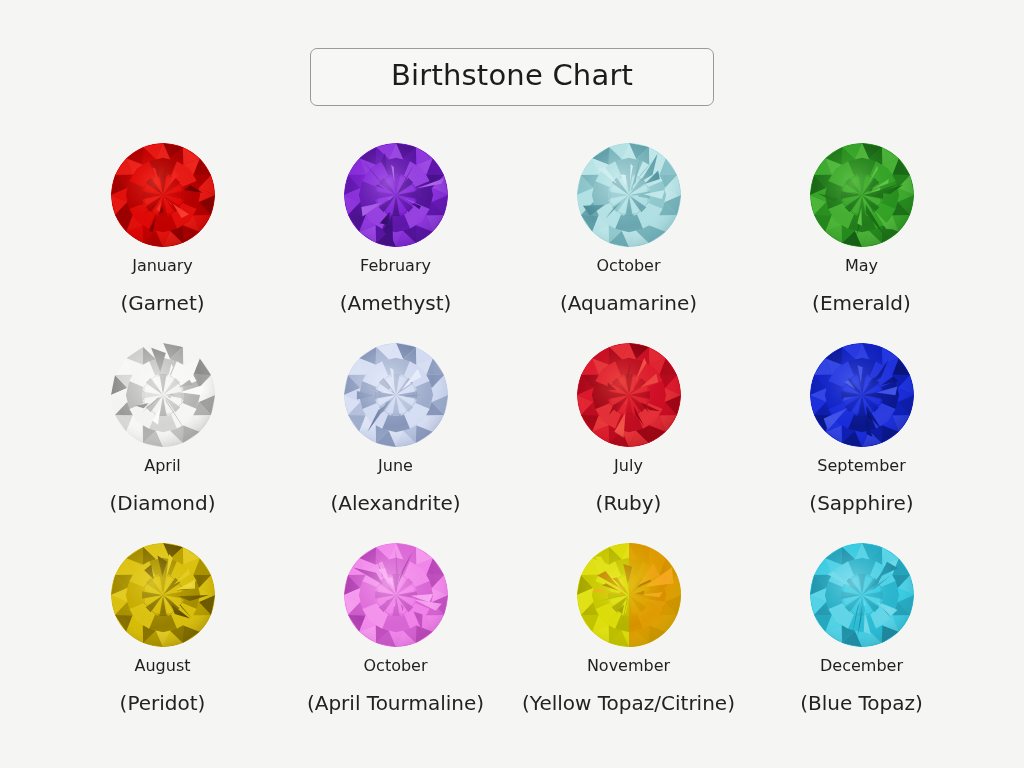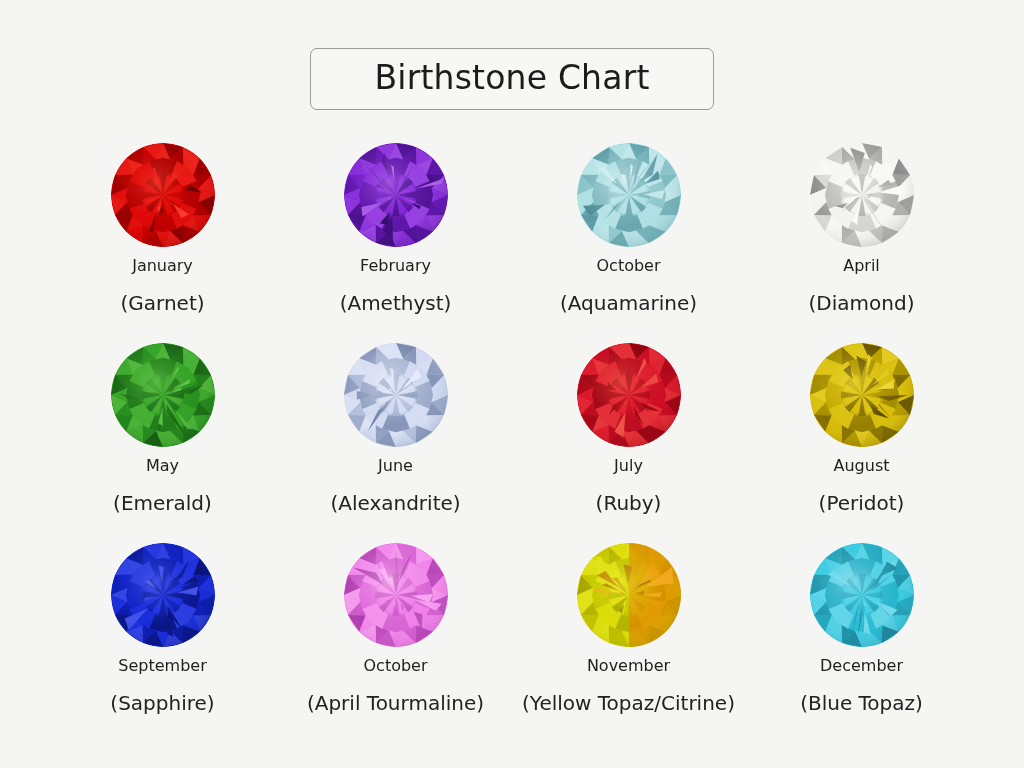--- a/index.html
+++ b/index.html
@@ -34,21 +34,21 @@
   .title-box {
     border: 1px solid #9a9a9a;
     border-radius: 7px;
     padding: 12px 44px 15px 44px;
     background: #f7f7f6;
     min-width: 404px;
     text-align: center;
   }
   .title-text {
     font-family: "DejaVu Sans", sans-serif;
-    font-size: 33px;
+    font-size: 29px;
     font-weight: 400;
     color: #1c1c1c;
     letter-spacing: 0.2px;
     line-height: 1;
     white-space: nowrap;
   }
 
   
   .grid {
     position: absolute;
@@ -378,20 +378,111 @@
             </g>
           </svg>
         </div>
         <div class="month-label">October</div>
         <div class="stone-label">(Aquamarine)</div>
       </div>
       <div class="cell">
         <div class="gem-holder">
           <svg viewBox="0 0 106 106" xmlns="http://www.w3.org/2000/svg">
             <defs>
+              <clipPath id="clip-gem-emerald">
+                <circle cx="53" cy="53" r="52"></circle>
+              </clipPath>
+              <radialGradient id="rg-gem-emerald" cx="42%" cy="38%" r="72%">
+                <stop offset="0%" stop-color="#79d45c" stop-opacity="0.55"></stop>
+                <stop offset="60%" stop-color="#2e9e22" stop-opacity="0"></stop>
+                <stop offset="100%" stop-color="#0f4a10" stop-opacity="0.45"></stop>
+              </radialGradient>
+            </defs>
+            <g clip-path="url(#clip-gem-emerald)">
+              <circle cx="53" cy="53" r="52" fill="#2e9e22"></circle>
+              <polygon points="53.00,1.00 72.90,4.96 60.10,17.30" fill="#186215"></polygon>
+              <polygon points="72.90,4.96 89.77,16.23 73.22,22.73" fill="#4ab238"></polygon>
+              <polygon points="89.77,16.23 101.04,33.10 83.27,32.78" fill="#196616"></polygon>
+              <polygon points="101.04,33.10 105.00,53.00 88.70,45.90" fill="#53b83e"></polygon>
+              <polygon points="105.00,53.00 101.04,72.90 88.70,60.10" fill="#26891e"></polygon>
+              <polygon points="101.04,72.90 89.77,89.77 83.27,73.22" fill="#38a52a"></polygon>
+              <polygon points="89.77,89.77 72.90,101.04 73.22,83.27" fill="#1c6f18"></polygon>
+              <polygon points="72.90,101.04 53.00,105.00 60.10,88.70" fill="#4fb63b"></polygon>
+              <polygon points="53.00,105.00 33.10,101.04 45.90,88.70" fill="#155913"></polygon>
+              <polygon points="33.10,101.04 16.23,89.77 32.78,83.27" fill="#45ae34"></polygon>
+              <polygon points="16.23,89.77 4.96,72.90 22.73,73.22" fill="#25851d"></polygon>
+              <polygon points="4.96,72.90 1.00,53.00 17.30,60.10" fill="#4eb53b"></polygon>
+              <polygon points="1.00,53.00 4.96,33.10 17.30,45.90" fill="#196416"></polygon>
+              <polygon points="4.96,33.10 16.23,16.23 22.73,32.78" fill="#3eaa2f"></polygon>
+              <polygon points="16.23,16.23 33.10,4.96 32.78,22.73" fill="#1f7519"></polygon>
+              <polygon points="33.10,4.96 53.00,1.00 45.90,17.30" fill="#36a428"></polygon>
+              <polygon points="45.90,17.30 60.10,17.30 53.00,1.00" fill="#4fb63b"></polygon>
+              <polygon points="60.10,17.30 73.22,22.73 72.90,4.96" fill="#1b6b17"></polygon>
+              <polygon points="73.22,22.73 83.27,32.78 89.77,16.23" fill="#48b136"></polygon>
+              <polygon points="83.27,32.78 88.70,45.90 101.04,33.10" fill="#23801c"></polygon>
+              <polygon points="88.70,45.90 88.70,60.10 105.00,53.00" fill="#3faa2f"></polygon>
+              <polygon points="88.70,60.10 83.27,73.22 101.04,72.90" fill="#1c6c17"></polygon>
+              <polygon points="83.27,73.22 73.22,83.27 89.77,89.77" fill="#53b93f"></polygon>
+              <polygon points="73.22,83.27 60.10,88.70 72.90,101.04" fill="#25861d"></polygon>
+              <polygon points="60.10,88.70 45.90,88.70 53.00,105.00" fill="#4db43a"></polygon>
+              <polygon points="45.90,88.70 32.78,83.27 33.10,101.04" fill="#26891d"></polygon>
+              <polygon points="32.78,83.27 22.73,73.22 16.23,89.77" fill="#4db43a"></polygon>
+              <polygon points="22.73,73.22 17.30,60.10 4.96,72.90" fill="#298f1f"></polygon>
+              <polygon points="17.30,60.10 17.30,45.90 1.00,53.00" fill="#38a529"></polygon>
+              <polygon points="17.30,45.90 22.73,32.78 4.96,33.10" fill="#1d7018"></polygon>
+              <polygon points="22.73,32.78 32.78,22.73 16.23,16.23" fill="#54b940"></polygon>
+              <polygon points="32.78,22.73 45.90,17.30 33.10,4.96" fill="#278a1e"></polygon>
+              <polygon points="45.04,33.78 60.96,33.78 66.93,19.37 53.00,15.87 39.07,19.37" fill="#217b1a"></polygon>
+              <polygon points="60.96,33.78 72.22,45.04 86.63,39.07 79.25,26.75 66.93,19.37" fill="#34a227"></polygon>
+              <polygon points="72.22,45.04 72.22,60.96 86.63,66.93 90.13,53.00 86.63,39.07" fill="#29901f"></polygon>
+              <polygon points="72.22,60.96 60.96,72.22 66.93,86.63 79.25,79.25 86.63,66.93" fill="#33a226"></polygon>
+              <polygon points="60.96,72.22 45.04,72.22 39.07,86.63 53.00,90.13 66.93,86.63" fill="#217b1a"></polygon>
+              <polygon points="45.04,72.22 33.78,60.96 19.37,66.93 26.75,79.25 39.07,86.63" fill="#46af34"></polygon>
+              <polygon points="33.78,60.96 33.78,45.04 19.37,39.07 15.87,53.00 19.37,66.93" fill="#1e7219"></polygon>
+              <polygon points="33.78,45.04 45.04,33.78 39.07,19.37 26.75,26.75 19.37,39.07" fill="#3ea92e"></polygon>
+              <polygon points="53.00,53.00 49.52,32.07 56.48,32.07" fill="#25851d"></polygon>
+              <polygon points="53.00,53.00 57.79,32.33 64.23,35.00" fill="#36a428"></polygon>
+              <polygon points="53.00,53.00 65.34,35.74 70.26,40.66" fill="#196516"></polygon>
+              <polygon points="53.00,53.00 71.00,41.77 73.67,48.21" fill="#3aa62b"></polygon>
+              <polygon points="53.00,53.00 73.93,49.52 73.93,56.48" fill="#175f14"></polygon>
+              <polygon points="53.00,53.00 73.67,57.79 71.00,64.23" fill="#43ad32"></polygon>
+              <polygon points="53.00,53.00 70.26,65.34 65.34,70.26" fill="#1c6e18"></polygon>
+              <polygon points="53.00,53.00 64.23,71.00 57.79,73.67" fill="#47b035"></polygon>
+              <polygon points="53.00,53.00 56.48,73.93 49.52,73.93" fill="#21791a"></polygon>
+              <polygon points="53.00,53.00 48.21,73.67 41.77,71.00" fill="#40ab30"></polygon>
+              <polygon points="53.00,53.00 40.66,70.26 35.74,65.34" fill="#196416"></polygon>
+              <polygon points="53.00,53.00 35.00,64.23 32.33,57.79" fill="#35a327"></polygon>
+              <polygon points="53.00,53.00 32.07,56.48 32.07,49.52" fill="#165e14"></polygon>
+              <polygon points="53.00,53.00 32.33,48.21 35.00,41.77" fill="#3ba72c"></polygon>
+              <polygon points="53.00,53.00 35.74,40.66 40.66,35.74" fill="#24821c"></polygon>
+              <polygon points="53.00,53.00 41.77,35.00 48.21,32.33" fill="#33a126"></polygon>
+              <polygon points="60.88,33.98 72.02,45.12 72.02,60.88 60.88,72.02 45.12,72.02 33.98,60.88 33.98,45.12 45.12,33.98" fill="none" stroke="#20781a" stroke-width="0.8" opacity="0.75"></polygon>
+              <polygon points="52.45,76.76 46.11,98.23 51.13,78.09" fill="#145813"></polygon>
+              <polygon points="26.25,60.34 9.08,51.42 29.08,56.53" fill="#1a6816"></polygon>
+              <polygon points="94.29,42.77 81.13,52.03 68.29,50.54" fill="#1a6816"></polygon>
+              <polygon points="91.01,41.51 65.90,52.96 59.98,51.75" fill="#1a6816"></polygon>
+              <polygon points="63.81,45.01 62.89,48.76 58.06,49.94" fill="#165c14"></polygon>
+              <polygon points="39.47,50.12 48.12,51.03 50.22,52.20" fill="#155b14"></polygon>
+              <polygon points="77.81,96.81 56.76,70.53 56.78,62.11" fill="#1b6a17"></polygon>
+              <polygon points="68.22,23.66 68.89,27.07 59.34,41.40" fill="#6ccb52"></polygon>
+              <polygon points="71.36,45.82 70.53,48.34 60.44,50.38" fill="#6cca52"></polygon>
+              <polygon points="52.86,84.07 48.28,81.19 52.34,65.41" fill="#5ec147"></polygon>
+              <polygon points="79.76,36.99 79.18,41.26 63.92,46.98" fill="#69c950"></polygon>
+              <polygon points="82.84,87.16 77.18,87.01 64.52,67.02" fill="#54ba40"></polygon>
+              <circle cx="53" cy="53" r="52" fill="url(#rg-gem-emerald)"></circle>
+            </g>
+          </svg>
+        </div>
+        <div class="month-label">May</div>
+        <div class="stone-label">(Emerald)</div>
+      </div>
+      <div class="cell">
+        <div class="gem-holder">
+          <svg viewBox="0 0 106 106" xmlns="http://www.w3.org/2000/svg">
+            <defs>
               <clipPath id="clip-gem-diamond">
                 <circle cx="53" cy="53" r="52"></circle>
               </clipPath>
               <radialGradient id="rg-gem-diamond" cx="42%" cy="38%" r="72%">
                 <stop offset="0%" stop-color="#ffffff" stop-opacity="0.55"></stop>
                 <stop offset="60%" stop-color="#f2f2f0" stop-opacity="0"></stop>
                 <stop offset="100%" stop-color="#6e6e6e" stop-opacity="0.45"></stop>
               </radialGradient>
             </defs>
             <g clip-path="url(#clip-gem-diamond)">
@@ -464,111 +555,20 @@
               <polygon points="48.10,82.73 42.25,78.55 50.21,64.72" fill="#fcfcfc"></polygon>
               <polygon points="100.86,43.90 97.82,52.97 72.32,50.44" fill="#f9f9f8"></polygon>
               <polygon points="94.23,42.73 92.09,53.13 69.75,50.13" fill="#fbfbfa"></polygon>
               <polygon points="35.57,46.48 37.51,45.71 46.10,50.22" fill="#f9f9f8"></polygon>
               <circle cx="53" cy="53" r="52" fill="url(#rg-gem-diamond)"></circle>
             </g>
           </svg>
         </div>
         <div class="month-label">April</div>
         <div class="stone-label">(Diamond)</div>
-      </div>
-      <div class="cell">
-        <div class="gem-holder">
-          <svg viewBox="0 0 106 106" xmlns="http://www.w3.org/2000/svg">
-            <defs>
-              <clipPath id="clip-gem-emerald">
-                <circle cx="53" cy="53" r="52"></circle>
-              </clipPath>
-              <radialGradient id="rg-gem-emerald" cx="42%" cy="38%" r="72%">
-                <stop offset="0%" stop-color="#79d45c" stop-opacity="0.55"></stop>
-                <stop offset="60%" stop-color="#2e9e22" stop-opacity="0"></stop>
-                <stop offset="100%" stop-color="#0f4a10" stop-opacity="0.45"></stop>
-              </radialGradient>
-            </defs>
-            <g clip-path="url(#clip-gem-emerald)">
-              <circle cx="53" cy="53" r="52" fill="#2e9e22"></circle>
-              <polygon points="53.00,1.00 72.90,4.96 60.10,17.30" fill="#186215"></polygon>
-              <polygon points="72.90,4.96 89.77,16.23 73.22,22.73" fill="#4ab238"></polygon>
-              <polygon points="89.77,16.23 101.04,33.10 83.27,32.78" fill="#196616"></polygon>
-              <polygon points="101.04,33.10 105.00,53.00 88.70,45.90" fill="#53b83e"></polygon>
-              <polygon points="105.00,53.00 101.04,72.90 88.70,60.10" fill="#26891e"></polygon>
-              <polygon points="101.04,72.90 89.77,89.77 83.27,73.22" fill="#38a52a"></polygon>
-              <polygon points="89.77,89.77 72.90,101.04 73.22,83.27" fill="#1c6f18"></polygon>
-              <polygon points="72.90,101.04 53.00,105.00 60.10,88.70" fill="#4fb63b"></polygon>
-              <polygon points="53.00,105.00 33.10,101.04 45.90,88.70" fill="#155913"></polygon>
-              <polygon points="33.10,101.04 16.23,89.77 32.78,83.27" fill="#45ae34"></polygon>
-              <polygon points="16.23,89.77 4.96,72.90 22.73,73.22" fill="#25851d"></polygon>
-              <polygon points="4.96,72.90 1.00,53.00 17.30,60.10" fill="#4eb53b"></polygon>
-              <polygon points="1.00,53.00 4.96,33.10 17.30,45.90" fill="#196416"></polygon>
-              <polygon points="4.96,33.10 16.23,16.23 22.73,32.78" fill="#3eaa2f"></polygon>
-              <polygon points="16.23,16.23 33.10,4.96 32.78,22.73" fill="#1f7519"></polygon>
-              <polygon points="33.10,4.96 53.00,1.00 45.90,17.30" fill="#36a428"></polygon>
-              <polygon points="45.90,17.30 60.10,17.30 53.00,1.00" fill="#4fb63b"></polygon>
-              <polygon points="60.10,17.30 73.22,22.73 72.90,4.96" fill="#1b6b17"></polygon>
-              <polygon points="73.22,22.73 83.27,32.78 89.77,16.23" fill="#48b136"></polygon>
-              <polygon points="83.27,32.78 88.70,45.90 101.04,33.10" fill="#23801c"></polygon>
-              <polygon points="88.70,45.90 88.70,60.10 105.00,53.00" fill="#3faa2f"></polygon>
-              <polygon points="88.70,60.10 83.27,73.22 101.04,72.90" fill="#1c6c17"></polygon>
-              <polygon points="83.27,73.22 73.22,83.27 89.77,89.77" fill="#53b93f"></polygon>
-              <polygon points="73.22,83.27 60.10,88.70 72.90,101.04" fill="#25861d"></polygon>
-              <polygon points="60.10,88.70 45.90,88.70 53.00,105.00" fill="#4db43a"></polygon>
-              <polygon points="45.90,88.70 32.78,83.27 33.10,101.04" fill="#26891d"></polygon>
-              <polygon points="32.78,83.27 22.73,73.22 16.23,89.77" fill="#4db43a"></polygon>
-              <polygon points="22.73,73.22 17.30,60.10 4.96,72.90" fill="#298f1f"></polygon>
-              <polygon points="17.30,60.10 17.30,45.90 1.00,53.00" fill="#38a529"></polygon>
-              <polygon points="17.30,45.90 22.73,32.78 4.96,33.10" fill="#1d7018"></polygon>
-              <polygon points="22.73,32.78 32.78,22.73 16.23,16.23" fill="#54b940"></polygon>
-              <polygon points="32.78,22.73 45.90,17.30 33.10,4.96" fill="#278a1e"></polygon>
-              <polygon points="45.04,33.78 60.96,33.78 66.93,19.37 53.00,15.87 39.07,19.37" fill="#217b1a"></polygon>
-              <polygon points="60.96,33.78 72.22,45.04 86.63,39.07 79.25,26.75 66.93,19.37" fill="#34a227"></polygon>
-              <polygon points="72.22,45.04 72.22,60.96 86.63,66.93 90.13,53.00 86.63,39.07" fill="#29901f"></polygon>
-              <polygon points="72.22,60.96 60.96,72.22 66.93,86.63 79.25,79.25 86.63,66.93" fill="#33a226"></polygon>
-              <polygon points="60.96,72.22 45.04,72.22 39.07,86.63 53.00,90.13 66.93,86.63" fill="#217b1a"></polygon>
-              <polygon points="45.04,72.22 33.78,60.96 19.37,66.93 26.75,79.25 39.07,86.63" fill="#46af34"></polygon>
-              <polygon points="33.78,60.96 33.78,45.04 19.37,39.07 15.87,53.00 19.37,66.93" fill="#1e7219"></polygon>
-              <polygon points="33.78,45.04 45.04,33.78 39.07,19.37 26.75,26.75 19.37,39.07" fill="#3ea92e"></polygon>
-              <polygon points="53.00,53.00 49.52,32.07 56.48,32.07" fill="#25851d"></polygon>
-              <polygon points="53.00,53.00 57.79,32.33 64.23,35.00" fill="#36a428"></polygon>
-              <polygon points="53.00,53.00 65.34,35.74 70.26,40.66" fill="#196516"></polygon>
-              <polygon points="53.00,53.00 71.00,41.77 73.67,48.21" fill="#3aa62b"></polygon>
-              <polygon points="53.00,53.00 73.93,49.52 73.93,56.48" fill="#175f14"></polygon>
-              <polygon points="53.00,53.00 73.67,57.79 71.00,64.23" fill="#43ad32"></polygon>
-              <polygon points="53.00,53.00 70.26,65.34 65.34,70.26" fill="#1c6e18"></polygon>
-              <polygon points="53.00,53.00 64.23,71.00 57.79,73.67" fill="#47b035"></polygon>
-              <polygon points="53.00,53.00 56.48,73.93 49.52,73.93" fill="#21791a"></polygon>
-              <polygon points="53.00,53.00 48.21,73.67 41.77,71.00" fill="#40ab30"></polygon>
-              <polygon points="53.00,53.00 40.66,70.26 35.74,65.34" fill="#196416"></polygon>
-              <polygon points="53.00,53.00 35.00,64.23 32.33,57.79" fill="#35a327"></polygon>
-              <polygon points="53.00,53.00 32.07,56.48 32.07,49.52" fill="#165e14"></polygon>
-              <polygon points="53.00,53.00 32.33,48.21 35.00,41.77" fill="#3ba72c"></polygon>
-              <polygon points="53.00,53.00 35.74,40.66 40.66,35.74" fill="#24821c"></polygon>
-              <polygon points="53.00,53.00 41.77,35.00 48.21,32.33" fill="#33a126"></polygon>
-              <polygon points="60.88,33.98 72.02,45.12 72.02,60.88 60.88,72.02 45.12,72.02 33.98,60.88 33.98,45.12 45.12,33.98" fill="none" stroke="#20781a" stroke-width="0.8" opacity="0.75"></polygon>
-              <polygon points="52.45,76.76 46.11,98.23 51.13,78.09" fill="#145813"></polygon>
-              <polygon points="26.25,60.34 9.08,51.42 29.08,56.53" fill="#1a6816"></polygon>
-              <polygon points="94.29,42.77 81.13,52.03 68.29,50.54" fill="#1a6816"></polygon>
-              <polygon points="91.01,41.51 65.90,52.96 59.98,51.75" fill="#1a6816"></polygon>
-              <polygon points="63.81,45.01 62.89,48.76 58.06,49.94" fill="#165c14"></polygon>
-              <polygon points="39.47,50.12 48.12,51.03 50.22,52.20" fill="#155b14"></polygon>
-              <polygon points="77.81,96.81 56.76,70.53 56.78,62.11" fill="#1b6a17"></polygon>
-              <polygon points="68.22,23.66 68.89,27.07 59.34,41.40" fill="#6ccb52"></polygon>
-              <polygon points="71.36,45.82 70.53,48.34 60.44,50.38" fill="#6cca52"></polygon>
-              <polygon points="52.86,84.07 48.28,81.19 52.34,65.41" fill="#5ec147"></polygon>
-              <polygon points="79.76,36.99 79.18,41.26 63.92,46.98" fill="#69c950"></polygon>
-              <polygon points="82.84,87.16 77.18,87.01 64.52,67.02" fill="#54ba40"></polygon>
-              <circle cx="53" cy="53" r="52" fill="url(#rg-gem-emerald)"></circle>
-            </g>
-          </svg>
-        </div>
-        <div class="month-label">May</div>
-        <div class="stone-label">(Emerald)</div>
       </div>
       <div class="cell">
         <div class="gem-holder">
           <svg viewBox="0 0 106 106" xmlns="http://www.w3.org/2000/svg">
             <defs>
               <clipPath id="clip-gem-alexandrite">
                 <circle cx="53" cy="53" r="52"></circle>
               </clipPath>
               <radialGradient id="rg-gem-alexandrite" cx="42%" cy="38%" r="72%">
                 <stop offset="0%" stop-color="#f2f5fd" stop-opacity="0.55"></stop>
@@ -742,20 +742,111 @@
             </g>
           </svg>
         </div>
         <div class="month-label">July</div>
         <div class="stone-label">(Ruby)</div>
       </div>
       <div class="cell">
         <div class="gem-holder">
           <svg viewBox="0 0 106 106" xmlns="http://www.w3.org/2000/svg">
             <defs>
+              <clipPath id="clip-gem-sapphire">
+                <circle cx="53" cy="53" r="52"></circle>
+              </clipPath>
+              <radialGradient id="rg-gem-sapphire" cx="42%" cy="38%" r="72%">
+                <stop offset="0%" stop-color="#5a6bf0" stop-opacity="0.55"></stop>
+                <stop offset="60%" stop-color="#1326d8" stop-opacity="0"></stop>
+                <stop offset="100%" stop-color="#050f5c" stop-opacity="0.45"></stop>
+              </radialGradient>
+            </defs>
+            <g clip-path="url(#clip-gem-sapphire)">
+              <circle cx="53" cy="53" r="52" fill="#1326d8"></circle>
+              <polygon points="53.00,1.00 72.90,4.96 60.10,17.30" fill="#1021bb"></polygon>
+              <polygon points="72.90,4.96 89.77,16.23 73.22,22.73" fill="#2538de"></polygon>
+              <polygon points="89.77,16.23 101.04,33.10 83.27,32.78" fill="#081475"></polygon>
+              <polygon points="101.04,33.10 105.00,53.00 88.70,45.90" fill="#2134dd"></polygon>
+              <polygon points="105.00,53.00 101.04,72.90 88.70,60.10" fill="#0e1da8"></polygon>
+              <polygon points="101.04,72.90 89.77,89.77 83.27,73.22" fill="#3144e2"></polygon>
+              <polygon points="89.77,89.77 72.90,101.04 73.22,83.27" fill="#091682"></polygon>
+              <polygon points="72.90,101.04 53.00,105.00 60.10,88.70" fill="#3446e3"></polygon>
+              <polygon points="53.00,105.00 33.10,101.04 45.90,88.70" fill="#091684"></polygon>
+              <polygon points="33.10,101.04 16.23,89.77 32.78,83.27" fill="#3648e4"></polygon>
+              <polygon points="16.23,89.77 4.96,72.90 22.73,73.22" fill="#091681"></polygon>
+              <polygon points="4.96,72.90 1.00,53.00 17.30,60.10" fill="#1d30db"></polygon>
+              <polygon points="1.00,53.00 4.96,33.10 17.30,45.90" fill="#0f20b6"></polygon>
+              <polygon points="4.96,33.10 16.23,16.23 22.73,32.78" fill="#3446e3"></polygon>
+              <polygon points="16.23,16.23 33.10,4.96 32.78,22.73" fill="#0b1993"></polygon>
+              <polygon points="33.10,4.96 53.00,1.00 45.90,17.30" fill="#2739df"></polygon>
+              <polygon points="45.90,17.30 60.10,17.30 53.00,1.00" fill="#3042e2"></polygon>
+              <polygon points="60.10,17.30 73.22,22.73 72.90,4.96" fill="#1020ba"></polygon>
+              <polygon points="73.22,22.73 83.27,32.78 89.77,16.23" fill="#2032dc"></polygon>
+              <polygon points="83.27,32.78 88.70,45.90 101.04,33.10" fill="#0e1eae"></polygon>
+              <polygon points="88.70,45.90 88.70,60.10 105.00,53.00" fill="#1a2dda"></polygon>
+              <polygon points="88.70,60.10 83.27,73.22 101.04,72.90" fill="#0f20b6"></polygon>
+              <polygon points="83.27,73.22 73.22,83.27 89.77,89.77" fill="#1f32dc"></polygon>
+              <polygon points="73.22,83.27 60.10,88.70 72.90,101.04" fill="#0d1ca0"></polygon>
+              <polygon points="60.10,88.70 45.90,88.70 53.00,105.00" fill="#1b2edb"></polygon>
+              <polygon points="45.90,88.70 32.78,83.27 33.10,101.04" fill="#0f1fb1"></polygon>
+              <polygon points="32.78,83.27 22.73,73.22 16.23,89.77" fill="#1e31dc"></polygon>
+              <polygon points="22.73,73.22 17.30,60.10 4.96,72.90" fill="#0e1daa"></polygon>
+              <polygon points="17.30,60.10 17.30,45.90 1.00,53.00" fill="#3648e4"></polygon>
+              <polygon points="17.30,45.90 22.73,32.78 4.96,33.10" fill="#1122c4"></polygon>
+              <polygon points="22.73,32.78 32.78,22.73 16.23,16.23" fill="#3749e4"></polygon>
+              <polygon points="32.78,22.73 45.90,17.30 33.10,4.96" fill="#1021bb"></polygon>
+              <polygon points="45.04,33.78 60.96,33.78 66.93,19.37 53.00,15.87 39.07,19.37" fill="#0e1eab"></polygon>
+              <polygon points="60.96,33.78 72.22,45.04 86.63,39.07 79.25,26.75 66.93,19.37" fill="#2234dd"></polygon>
+              <polygon points="72.22,45.04 72.22,60.96 86.63,66.93 90.13,53.00 86.63,39.07" fill="#0b188f"></polygon>
+              <polygon points="72.22,60.96 60.96,72.22 66.93,86.63 79.25,79.25 86.63,66.93" fill="#2c3ee0"></polygon>
+              <polygon points="60.96,72.22 45.04,72.22 39.07,86.63 53.00,90.13 66.93,86.63" fill="#0a1788"></polygon>
+              <polygon points="45.04,72.22 33.78,60.96 19.37,66.93 26.75,79.25 39.07,86.63" fill="#192cda"></polygon>
+              <polygon points="33.78,60.96 33.78,45.04 19.37,39.07 15.87,53.00 19.37,66.93" fill="#1122c3"></polygon>
+              <polygon points="33.78,45.04 45.04,33.78 39.07,19.37 26.75,26.75 19.37,39.07" fill="#2a3de0"></polygon>
+              <polygon points="53.00,53.00 49.52,32.07 56.48,32.07" fill="#0c1a97"></polygon>
+              <polygon points="53.00,53.00 57.79,32.33 64.23,35.00" fill="#2638de"></polygon>
+              <polygon points="53.00,53.00 65.34,35.74 70.26,40.66" fill="#0c1b9c"></polygon>
+              <polygon points="53.00,53.00 71.00,41.77 73.67,48.21" fill="#1e31dc"></polygon>
+              <polygon points="53.00,53.00 73.93,49.52 73.93,56.48" fill="#09157e"></polygon>
+              <polygon points="53.00,53.00 73.67,57.79 71.00,64.23" fill="#1c2fdb"></polygon>
+              <polygon points="53.00,53.00 70.26,65.34 65.34,70.26" fill="#0e1fb0"></polygon>
+              <polygon points="53.00,53.00 64.23,71.00 57.79,73.67" fill="#2234dd"></polygon>
+              <polygon points="53.00,53.00 56.48,73.93 49.52,73.93" fill="#0b1992"></polygon>
+              <polygon points="53.00,53.00 48.21,73.67 41.77,71.00" fill="#2437de"></polygon>
+              <polygon points="53.00,53.00 40.66,70.26 35.74,65.34" fill="#0e1eac"></polygon>
+              <polygon points="53.00,53.00 35.00,64.23 32.33,57.79" fill="#1d30dc"></polygon>
+              <polygon points="53.00,53.00 32.07,56.48 32.07,49.52" fill="#0b1992"></polygon>
+              <polygon points="53.00,53.00 32.33,48.21 35.00,41.77" fill="#2639de"></polygon>
+              <polygon points="53.00,53.00 35.74,40.66 40.66,35.74" fill="#0b1992"></polygon>
+              <polygon points="53.00,53.00 41.77,35.00 48.21,32.33" fill="#1e31dc"></polygon>
+              <polygon points="60.88,33.98 72.02,45.12 72.02,60.88 60.88,72.02 45.12,72.02 33.98,60.88 33.98,45.12 45.12,33.98" fill="none" stroke="#0d1ca0" stroke-width="0.8" opacity="0.75"></polygon>
+              <polygon points="73.06,88.17 58.29,72.30 57.47,63.06" fill="#0a1786"></polygon>
+              <polygon points="40.90,41.40 50.29,48.37 51.11,50.73" fill="#061064"></polygon>
+              <polygon points="62.88,78.55 58.53,74.50 56.87,64.58" fill="#061063"></polygon>
+              <polygon points="63.48,95.02 57.49,92.05 57.13,74.22" fill="#09157e"></polygon>
+              <polygon points="79.10,18.27 72.00,35.14 62.38,42.15" fill="#0a178a"></polygon>
+              <polygon points="57.96,42.91 77.08,27.87 63.48,36.98" fill="#091680"></polygon>
+              <polygon points="84.23,34.33 89.08,39.12 71.96,43.37" fill="#09157d"></polygon>
+              <polygon points="88.27,44.38 86.40,53.22 67.32,50.60" fill="#4456e9"></polygon>
+              <polygon points="34.94,39.98 39.11,37.95 46.10,47.37" fill="#5364ee"></polygon>
+              <polygon points="18.82,87.94 14.61,76.41 38.32,65.92" fill="#4355e8"></polygon>
+              <polygon points="48.55,23.17 53.69,25.26 51.84,40.99" fill="#4859ea"></polygon>
+              <polygon points="34.17,59.00 34.99,55.48 45.36,55.01" fill="#384ae4"></polygon>
+              <circle cx="53" cy="53" r="52" fill="url(#rg-gem-sapphire)"></circle>
+            </g>
+          </svg>
+        </div>
+        <div class="month-label">September</div>
+        <div class="stone-label">(Sapphire)</div>
+      </div>
+      <div class="cell">
+        <div class="gem-holder">
+          <svg viewBox="0 0 106 106" xmlns="http://www.w3.org/2000/svg">
+            <defs>
               <clipPath id="clip-gem-peridot">
                 <circle cx="53" cy="53" r="52"></circle>
               </clipPath>
               <radialGradient id="rg-gem-peridot" cx="42%" cy="38%" r="72%">
                 <stop offset="0%" stop-color="#f2e04a" stop-opacity="0.55"></stop>
                 <stop offset="60%" stop-color="#d4b800" stop-opacity="0"></stop>
                 <stop offset="100%" stop-color="#4a3a00" stop-opacity="0.45"></stop>
               </radialGradient>
             </defs>
             <g clip-path="url(#clip-gem-peridot)">
@@ -828,111 +919,20 @@
               <polygon points="82.97,39.97 81.90,44.71 65.18,48.26" fill="#eedb41"></polygon>
               <polygon points="71.65,65.27 69.16,65.67 60.34,58.09" fill="#e4ce28"></polygon>
               <polygon points="59.07,11.98 62.74,16.11 55.97,36.68" fill="#e7d12f"></polygon>
               <polygon points="78.83,26.22 80.26,32.29 63.81,42.77" fill="#e3cd26"></polygon>
               <circle cx="53" cy="53" r="52" fill="url(#rg-gem-peridot)"></circle>
             </g>
           </svg>
         </div>
         <div class="month-label">August</div>
         <div class="stone-label">(Peridot)</div>
-      </div>
-      <div class="cell">
-        <div class="gem-holder">
-          <svg viewBox="0 0 106 106" xmlns="http://www.w3.org/2000/svg">
-            <defs>
-              <clipPath id="clip-gem-sapphire">
-                <circle cx="53" cy="53" r="52"></circle>
-              </clipPath>
-              <radialGradient id="rg-gem-sapphire" cx="42%" cy="38%" r="72%">
-                <stop offset="0%" stop-color="#5a6bf0" stop-opacity="0.55"></stop>
-                <stop offset="60%" stop-color="#1326d8" stop-opacity="0"></stop>
-                <stop offset="100%" stop-color="#050f5c" stop-opacity="0.45"></stop>
-              </radialGradient>
-            </defs>
-            <g clip-path="url(#clip-gem-sapphire)">
-              <circle cx="53" cy="53" r="52" fill="#1326d8"></circle>
-              <polygon points="53.00,1.00 72.90,4.96 60.10,17.30" fill="#1021bb"></polygon>
-              <polygon points="72.90,4.96 89.77,16.23 73.22,22.73" fill="#2538de"></polygon>
-              <polygon points="89.77,16.23 101.04,33.10 83.27,32.78" fill="#081475"></polygon>
-              <polygon points="101.04,33.10 105.00,53.00 88.70,45.90" fill="#2134dd"></polygon>
-              <polygon points="105.00,53.00 101.04,72.90 88.70,60.10" fill="#0e1da8"></polygon>
-              <polygon points="101.04,72.90 89.77,89.77 83.27,73.22" fill="#3144e2"></polygon>
-              <polygon points="89.77,89.77 72.90,101.04 73.22,83.27" fill="#091682"></polygon>
-              <polygon points="72.90,101.04 53.00,105.00 60.10,88.70" fill="#3446e3"></polygon>
-              <polygon points="53.00,105.00 33.10,101.04 45.90,88.70" fill="#091684"></polygon>
-              <polygon points="33.10,101.04 16.23,89.77 32.78,83.27" fill="#3648e4"></polygon>
-              <polygon points="16.23,89.77 4.96,72.90 22.73,73.22" fill="#091681"></polygon>
-              <polygon points="4.96,72.90 1.00,53.00 17.30,60.10" fill="#1d30db"></polygon>
-              <polygon points="1.00,53.00 4.96,33.10 17.30,45.90" fill="#0f20b6"></polygon>
-              <polygon points="4.96,33.10 16.23,16.23 22.73,32.78" fill="#3446e3"></polygon>
-              <polygon points="16.23,16.23 33.10,4.96 32.78,22.73" fill="#0b1993"></polygon>
-              <polygon points="33.10,4.96 53.00,1.00 45.90,17.30" fill="#2739df"></polygon>
-              <polygon points="45.90,17.30 60.10,17.30 53.00,1.00" fill="#3042e2"></polygon>
-              <polygon points="60.10,17.30 73.22,22.73 72.90,4.96" fill="#1020ba"></polygon>
-              <polygon points="73.22,22.73 83.27,32.78 89.77,16.23" fill="#2032dc"></polygon>
-              <polygon points="83.27,32.78 88.70,45.90 101.04,33.10" fill="#0e1eae"></polygon>
-              <polygon points="88.70,45.90 88.70,60.10 105.00,53.00" fill="#1a2dda"></polygon>
-              <polygon points="88.70,60.10 83.27,73.22 101.04,72.90" fill="#0f20b6"></polygon>
-              <polygon points="83.27,73.22 73.22,83.27 89.77,89.77" fill="#1f32dc"></polygon>
-              <polygon points="73.22,83.27 60.10,88.70 72.90,101.04" fill="#0d1ca0"></polygon>
-              <polygon points="60.10,88.70 45.90,88.70 53.00,105.00" fill="#1b2edb"></polygon>
-              <polygon points="45.90,88.70 32.78,83.27 33.10,101.04" fill="#0f1fb1"></polygon>
-              <polygon points="32.78,83.27 22.73,73.22 16.23,89.77" fill="#1e31dc"></polygon>
-              <polygon points="22.73,73.22 17.30,60.10 4.96,72.90" fill="#0e1daa"></polygon>
-              <polygon points="17.30,60.10 17.30,45.90 1.00,53.00" fill="#3648e4"></polygon>
-              <polygon points="17.30,45.90 22.73,32.78 4.96,33.10" fill="#1122c4"></polygon>
-              <polygon points="22.73,32.78 32.78,22.73 16.23,16.23" fill="#3749e4"></polygon>
-              <polygon points="32.78,22.73 45.90,17.30 33.10,4.96" fill="#1021bb"></polygon>
-              <polygon points="45.04,33.78 60.96,33.78 66.93,19.37 53.00,15.87 39.07,19.37" fill="#0e1eab"></polygon>
-              <polygon points="60.96,33.78 72.22,45.04 86.63,39.07 79.25,26.75 66.93,19.37" fill="#2234dd"></polygon>
-              <polygon points="72.22,45.04 72.22,60.96 86.63,66.93 90.13,53.00 86.63,39.07" fill="#0b188f"></polygon>
-              <polygon points="72.22,60.96 60.96,72.22 66.93,86.63 79.25,79.25 86.63,66.93" fill="#2c3ee0"></polygon>
-              <polygon points="60.96,72.22 45.04,72.22 39.07,86.63 53.00,90.13 66.93,86.63" fill="#0a1788"></polygon>
-              <polygon points="45.04,72.22 33.78,60.96 19.37,66.93 26.75,79.25 39.07,86.63" fill="#192cda"></polygon>
-              <polygon points="33.78,60.96 33.78,45.04 19.37,39.07 15.87,53.00 19.37,66.93" fill="#1122c3"></polygon>
-              <polygon points="33.78,45.04 45.04,33.78 39.07,19.37 26.75,26.75 19.37,39.07" fill="#2a3de0"></polygon>
-              <polygon points="53.00,53.00 49.52,32.07 56.48,32.07" fill="#0c1a97"></polygon>
-              <polygon points="53.00,53.00 57.79,32.33 64.23,35.00" fill="#2638de"></polygon>
-              <polygon points="53.00,53.00 65.34,35.74 70.26,40.66" fill="#0c1b9c"></polygon>
-              <polygon points="53.00,53.00 71.00,41.77 73.67,48.21" fill="#1e31dc"></polygon>
-              <polygon points="53.00,53.00 73.93,49.52 73.93,56.48" fill="#09157e"></polygon>
-              <polygon points="53.00,53.00 73.67,57.79 71.00,64.23" fill="#1c2fdb"></polygon>
-              <polygon points="53.00,53.00 70.26,65.34 65.34,70.26" fill="#0e1fb0"></polygon>
-              <polygon points="53.00,53.00 64.23,71.00 57.79,73.67" fill="#2234dd"></polygon>
-              <polygon points="53.00,53.00 56.48,73.93 49.52,73.93" fill="#0b1992"></polygon>
-              <polygon points="53.00,53.00 48.21,73.67 41.77,71.00" fill="#2437de"></polygon>
-              <polygon points="53.00,53.00 40.66,70.26 35.74,65.34" fill="#0e1eac"></polygon>
-              <polygon points="53.00,53.00 35.00,64.23 32.33,57.79" fill="#1d30dc"></polygon>
-              <polygon points="53.00,53.00 32.07,56.48 32.07,49.52" fill="#0b1992"></polygon>
-              <polygon points="53.00,53.00 32.33,48.21 35.00,41.77" fill="#2639de"></polygon>
-              <polygon points="53.00,53.00 35.74,40.66 40.66,35.74" fill="#0b1992"></polygon>
-              <polygon points="53.00,53.00 41.77,35.00 48.21,32.33" fill="#1e31dc"></polygon>
-              <polygon points="60.88,33.98 72.02,45.12 72.02,60.88 60.88,72.02 45.12,72.02 33.98,60.88 33.98,45.12 45.12,33.98" fill="none" stroke="#0d1ca0" stroke-width="0.8" opacity="0.75"></polygon>
-              <polygon points="73.06,88.17 58.29,72.30 57.47,63.06" fill="#0a1786"></polygon>
-              <polygon points="40.90,41.40 50.29,48.37 51.11,50.73" fill="#061064"></polygon>
-              <polygon points="62.88,78.55 58.53,74.50 56.87,64.58" fill="#061063"></polygon>
-              <polygon points="63.48,95.02 57.49,92.05 57.13,74.22" fill="#09157e"></polygon>
-              <polygon points="79.10,18.27 72.00,35.14 62.38,42.15" fill="#0a178a"></polygon>
-              <polygon points="57.96,42.91 77.08,27.87 63.48,36.98" fill="#091680"></polygon>
-              <polygon points="84.23,34.33 89.08,39.12 71.96,43.37" fill="#09157d"></polygon>
-              <polygon points="88.27,44.38 86.40,53.22 67.32,50.60" fill="#4456e9"></polygon>
-              <polygon points="34.94,39.98 39.11,37.95 46.10,47.37" fill="#5364ee"></polygon>
-              <polygon points="18.82,87.94 14.61,76.41 38.32,65.92" fill="#4355e8"></polygon>
-              <polygon points="48.55,23.17 53.69,25.26 51.84,40.99" fill="#4859ea"></polygon>
-              <polygon points="34.17,59.00 34.99,55.48 45.36,55.01" fill="#384ae4"></polygon>
-              <circle cx="53" cy="53" r="52" fill="url(#rg-gem-sapphire)"></circle>
-            </g>
-          </svg>
-        </div>
-        <div class="month-label">September</div>
-        <div class="stone-label">(Sapphire)</div>
       </div>
       <div class="cell">
         <div class="gem-holder">
           <svg viewBox="0 0 106 106" xmlns="http://www.w3.org/2000/svg">
             <defs>
               <clipPath id="clip-gem-pink-tourmaline">
                 <circle cx="53" cy="53" r="52"></circle>
               </clipPath>
               <radialGradient id="rg-gem-pink-tourmaline" cx="42%" cy="38%" r="72%">
                 <stop offset="0%" stop-color="#fbc4f5" stop-opacity="0.55"></stop>

